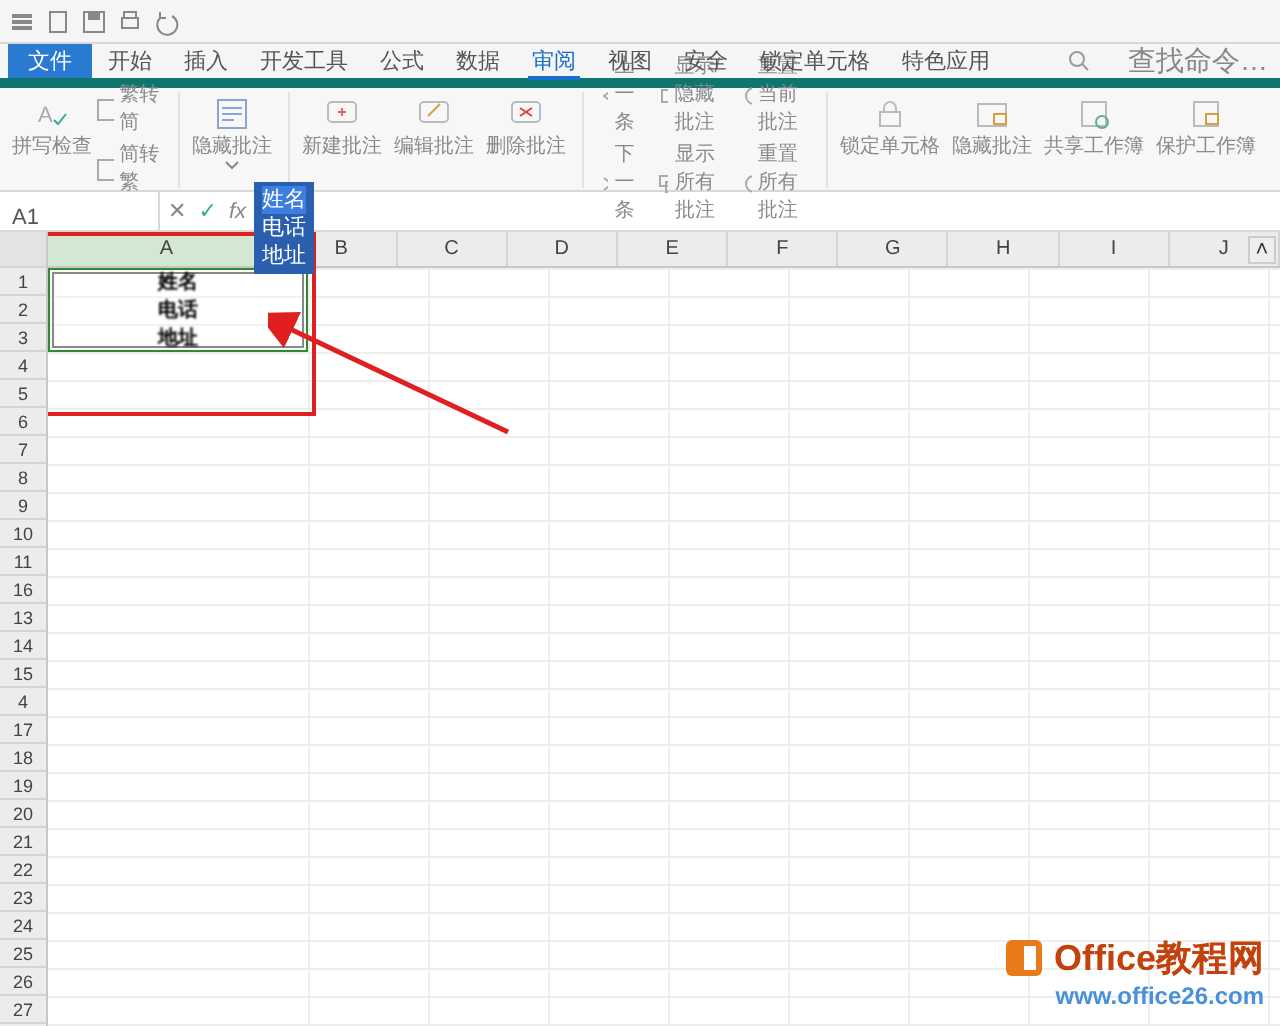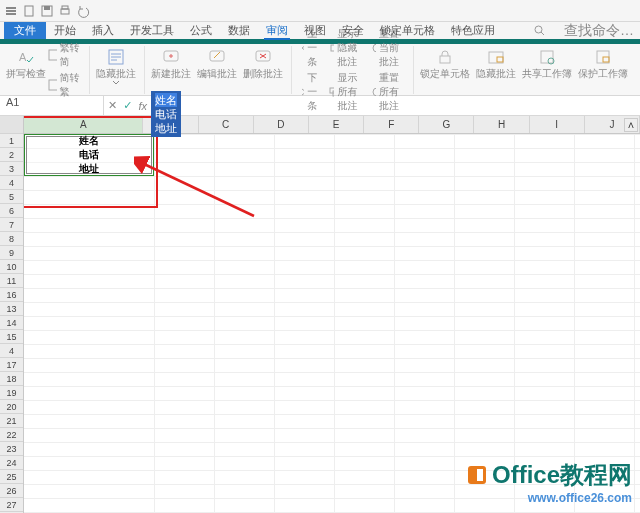--- a/index.html
+++ b/index.html
@@ -108,25 +108,25 @@
 
   .formula-row {
     height: 20px;
     display:flex;
     align-items:center;
     border-bottom: 1px solid #d8d8d8;
     background: #fff;
     font-size: 11px;
   }
   .name-box {
-    width: 104px;
+    width: 80px;
     padding: 0 6px;
     border-right: 1px solid #d8d8d8;
     height: 100%;
-    display:flex; align-items:flex-start;
+    display:flex; align-items:flex-end;
     color:#555;
   }
   .fb-btns {
     display:flex; align-items:center; height:100%;
     padding: 0 4px; gap:6px;
     color:#888;
   }
 
   .formula-content {
     flex:1; height:100%; position:relative;
@@ -225,21 +225,21 @@
     border:1px solid #ccc;
     display:flex; align-items:center; justify-content:center;
   }
 
   .watermark {
     position:absolute;
     right:8px; bottom:8px;
     text-align:right;
   }
   .watermark .l1 {
-    font-size:24px; font-weight:bold; color:#0f766e;
+    font-size:18px; font-weight:bold; color:#c2410c;
     display:flex; align-items:center; gap:4px; justify-content:flex-end;
   }
   .watermark .l1 svg { flex-shrink:0; }
   .watermark .l2 { font-size:12px; font-weight:bold; color:#4a90d9; }
 
   .arrow-overlay {
     position:absolute;
     pointer-events:none;
   }
 </style>

